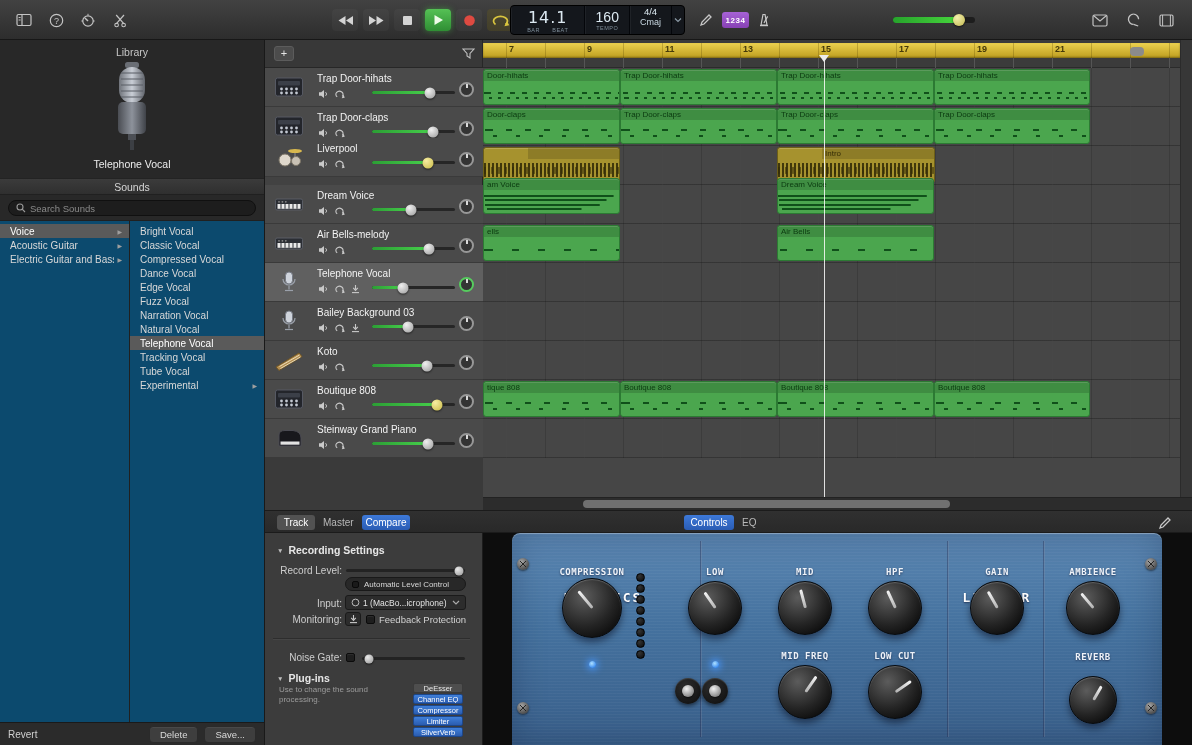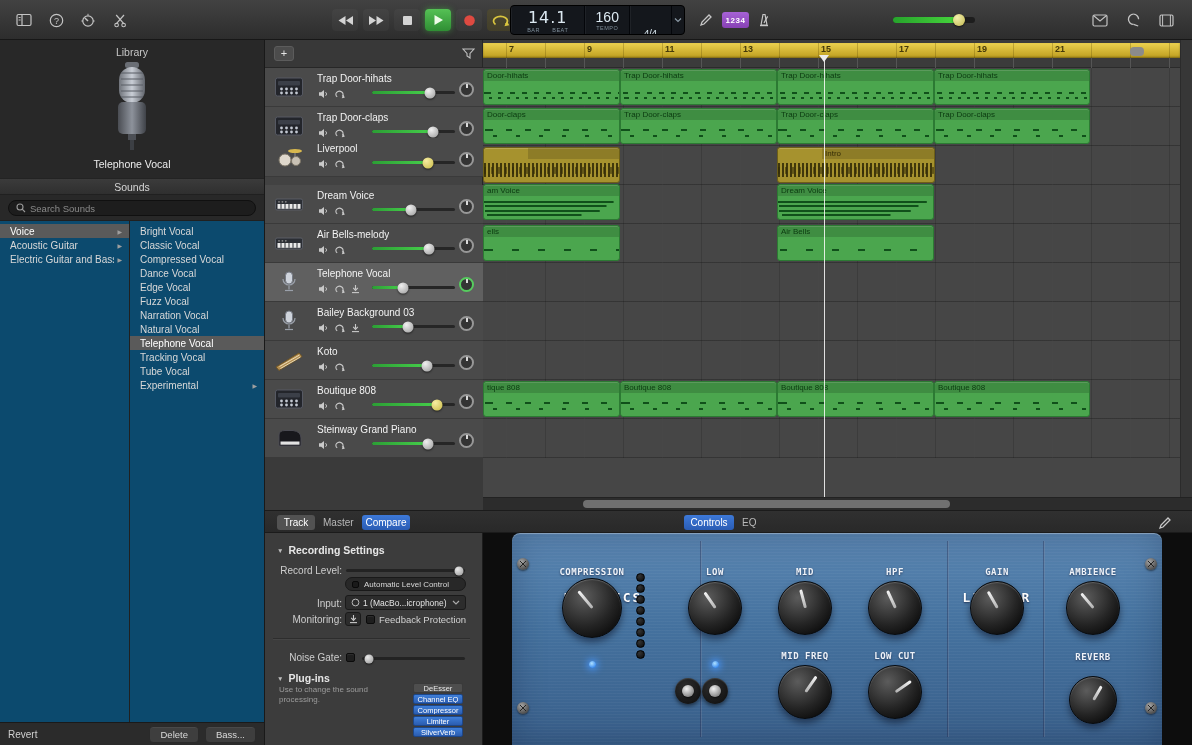--- a/index.html
+++ b/index.html
@@ -21,21 +21,21 @@
   #lcd{position:absolute;left:510px;top:5px;width:175px;height:30px;background:#14171c;
     border:1px solid #000;border-radius:4px;display:flex;overflow:hidden;}
   .lcd-sec{position:relative;height:100%;border-right:1px solid #04060a;box-shadow:1px 0 0 rgba(255,255,255,.05) inset;}
   #lcd-pos{width:80px;text-align:center;}
   #lcd-pos .big{font-size:16px;color:#dce9f1;letter-spacing:1px;margin-top:2px;font-family:"DejaVu Sans",sans-serif;}
   .lcd-lblrow{display:flex;justify-content:space-around;padding:0 10px;}
   .lcd-lbl{font-size:5.5px;color:#7f8e99;letter-spacing:.5px;}
   #lcd-tempo{width:48px;text-align:center;}
   #lcd-tempo .big{font-size:14px;color:#dce9f1;margin-top:3px;}
   #lcd-key{width:45px;text-align:center;}
-  #lcd-key .ts{font-size:9.5px;color:#dce9f1;margin-top:21px;}
+  #lcd-key .ts{font-size:9.5px;color:#dce9f1;margin-top:0;}
   #lcd-key .ky{font-size:9px;color:#c7d6e0;}
   #lcd-chev{display:flex;align-items:center;padding:0 2px;}
   #count-in{position:absolute;left:722px;top:12px;width:27px;height:16px;border-radius:3px;
     background:linear-gradient(#a662d6,#8741b4);color:#fff;font-size:8px;font-weight:bold;
     display:flex;align-items:center;justify-content:center;letter-spacing:.5px;}
   #pencil-btn{position:absolute;left:694px;top:8px;}
   #metro-btn{position:absolute;left:752px;top:8px;}
   #master-vol{position:absolute;left:893px;top:17px;width:82px;height:6px;border-radius:3px;background:#1d1d1d;}
   #master-vol .fill{position:absolute;left:0;top:0;bottom:0;border-radius:3px;background:linear-gradient(90deg,#27a32c,#46d53c);}
   #master-vol .thumb{position:absolute;top:50%;width:12px;height:12px;border-radius:50%;transform:translate(-50%,-50%);
@@ -427,21 +427,21 @@
           <div class="lrow">
             <div class="lt">Experimental</div>
             <div class="arr">▶</div>
           </div>
         </div>
     </div>
     <div id="lib-footer">
       <div id="revert-btn">Revert</div>
       <div class="spacer"></div>
       <div class="fbtn">Delete</div>
-      <div class="fbtn">Bass...</div>
+      <div class="fbtn">Save...</div>
     </div>
   </div>
 
   <div id="thbar">
     <div id="add-track"></div>
     <span class="icn" id="thfilter">
         <svg width="13" height="11" viewBox="0 0 13 11">
           <path d="M1,1 H12 L8,5.5 V10 L5,8 V5.5 Z" fill="none" stroke="#c0c0c0" stroke-width="1.1"></path>
         </svg>
       </span>
@@ -838,21 +838,21 @@
         <div class="lane" style="top: 78px;">
           <div class="region yellow" style="left: 0px; width: 137px;">
             <div class="rl"></div>
             <div class="rb p-wave"></div>
           </div>
           <div class="region yellow" style="left: 294px; width: 158px;">
             <div class="rl">Intro</div>
             <div class="rb p-wave"></div>
           </div>
         </div>
-        <div class="lane" style="top: 115px;">
+        <div class="lane" style="top: 109px;">
           <div class="region green" style="left: 0px; width: 137px;">
             <div class="rl">am Voice</div>
             <div class="rb p-lines"></div>
           </div>
           <div class="region green" style="left: 294px; width: 157px;">
             <div class="rl">Dream Voice</div>
             <div class="rb p-lines"></div>
           </div>
         </div>
         <div class="lane" style="top: 156px;">

